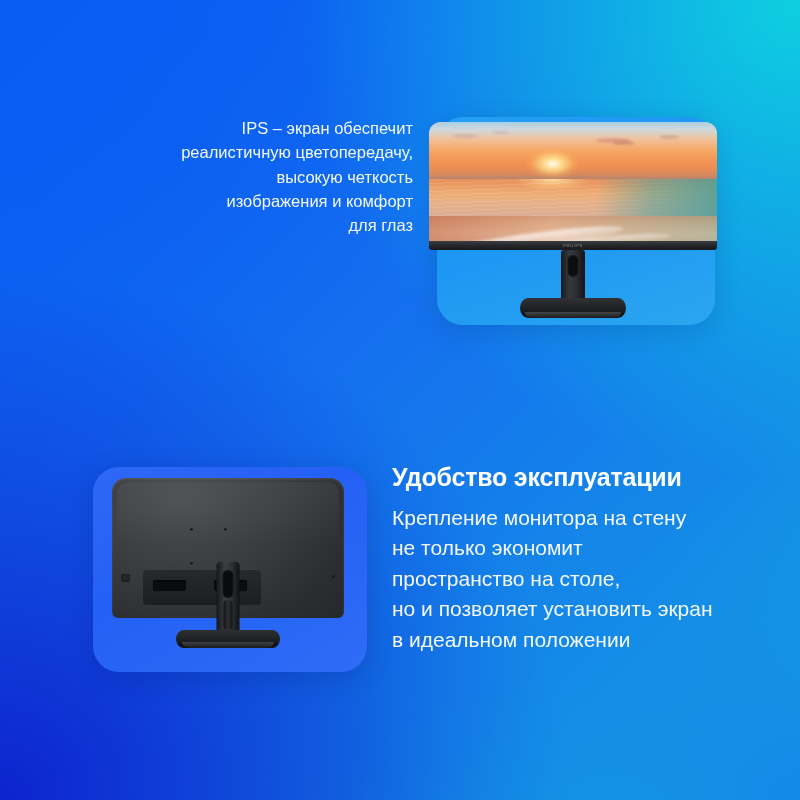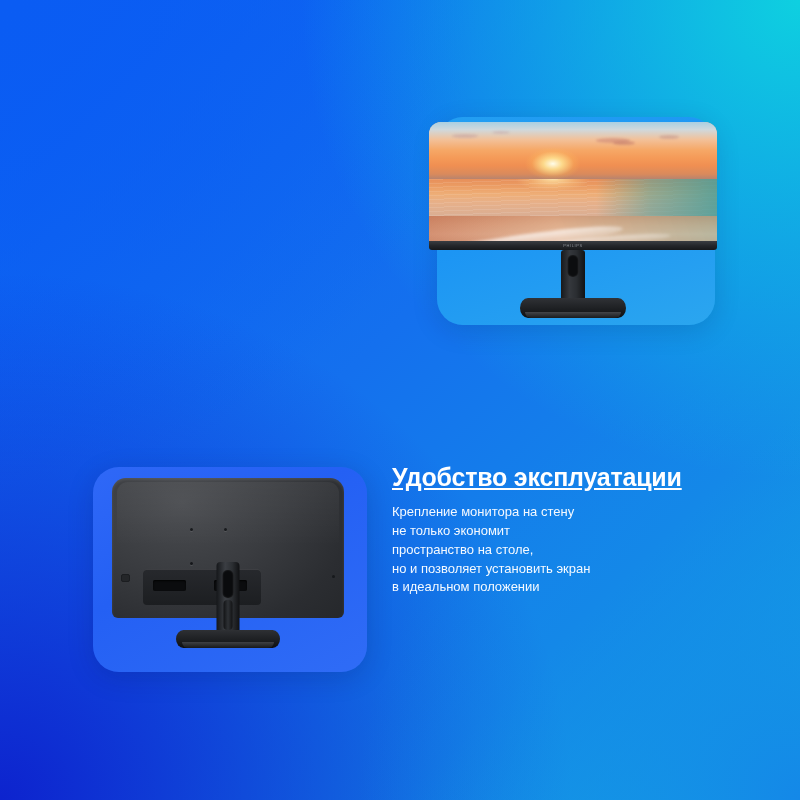--- a/index.html
+++ b/index.html
@@ -358,24 +358,23 @@
     width: 370px;
     text-align: left;
     color: #ffffff;
   }
   #bottom-title {
     font-size: 25px;
     font-weight: bold;
     line-height: 1.2;
     letter-spacing: -0.2px;
     margin: 0 0 11px 0;
-    text-decoration: underline;
   }
   #bottom-body {
-    font-size: 13px;
+    font-size: 21px;
     line-height: 1.45;
     color: #f4f9ff;
     margin: 0;
     white-space: pre-line;
   }
 </style>
 </head>
 <body>
 
 <div id="bg"></div>
@@ -402,20 +401,25 @@
   </div>
   <div id="bezel-front"></div>
   <div id="logo-front">PHILIPS</div>
   <div id="neck-front"></div>
   <div id="neck-slot-front"></div>
   <div id="base-front"></div>
   <div id="base-front-lip"></div>
 </div>
 
 <div id="top-text">
+  <p id="top-body">IPS – экран обеспечит
+реалистичную цветопередачу,
+высокую четкость
+изображения и комфорт
+для глаз</p>
 </div>
 
 <div class="card" id="card-bottom"></div>
 
 <div id="monitor-rear">
   <div id="shell-rear">
     <span class="vesa-dot vd1"></span>
     <span class="vesa-dot vd2"></span>
     <span class="vesa-dot vd3"></span>
     <span class="vesa-dot vd4"></span>

